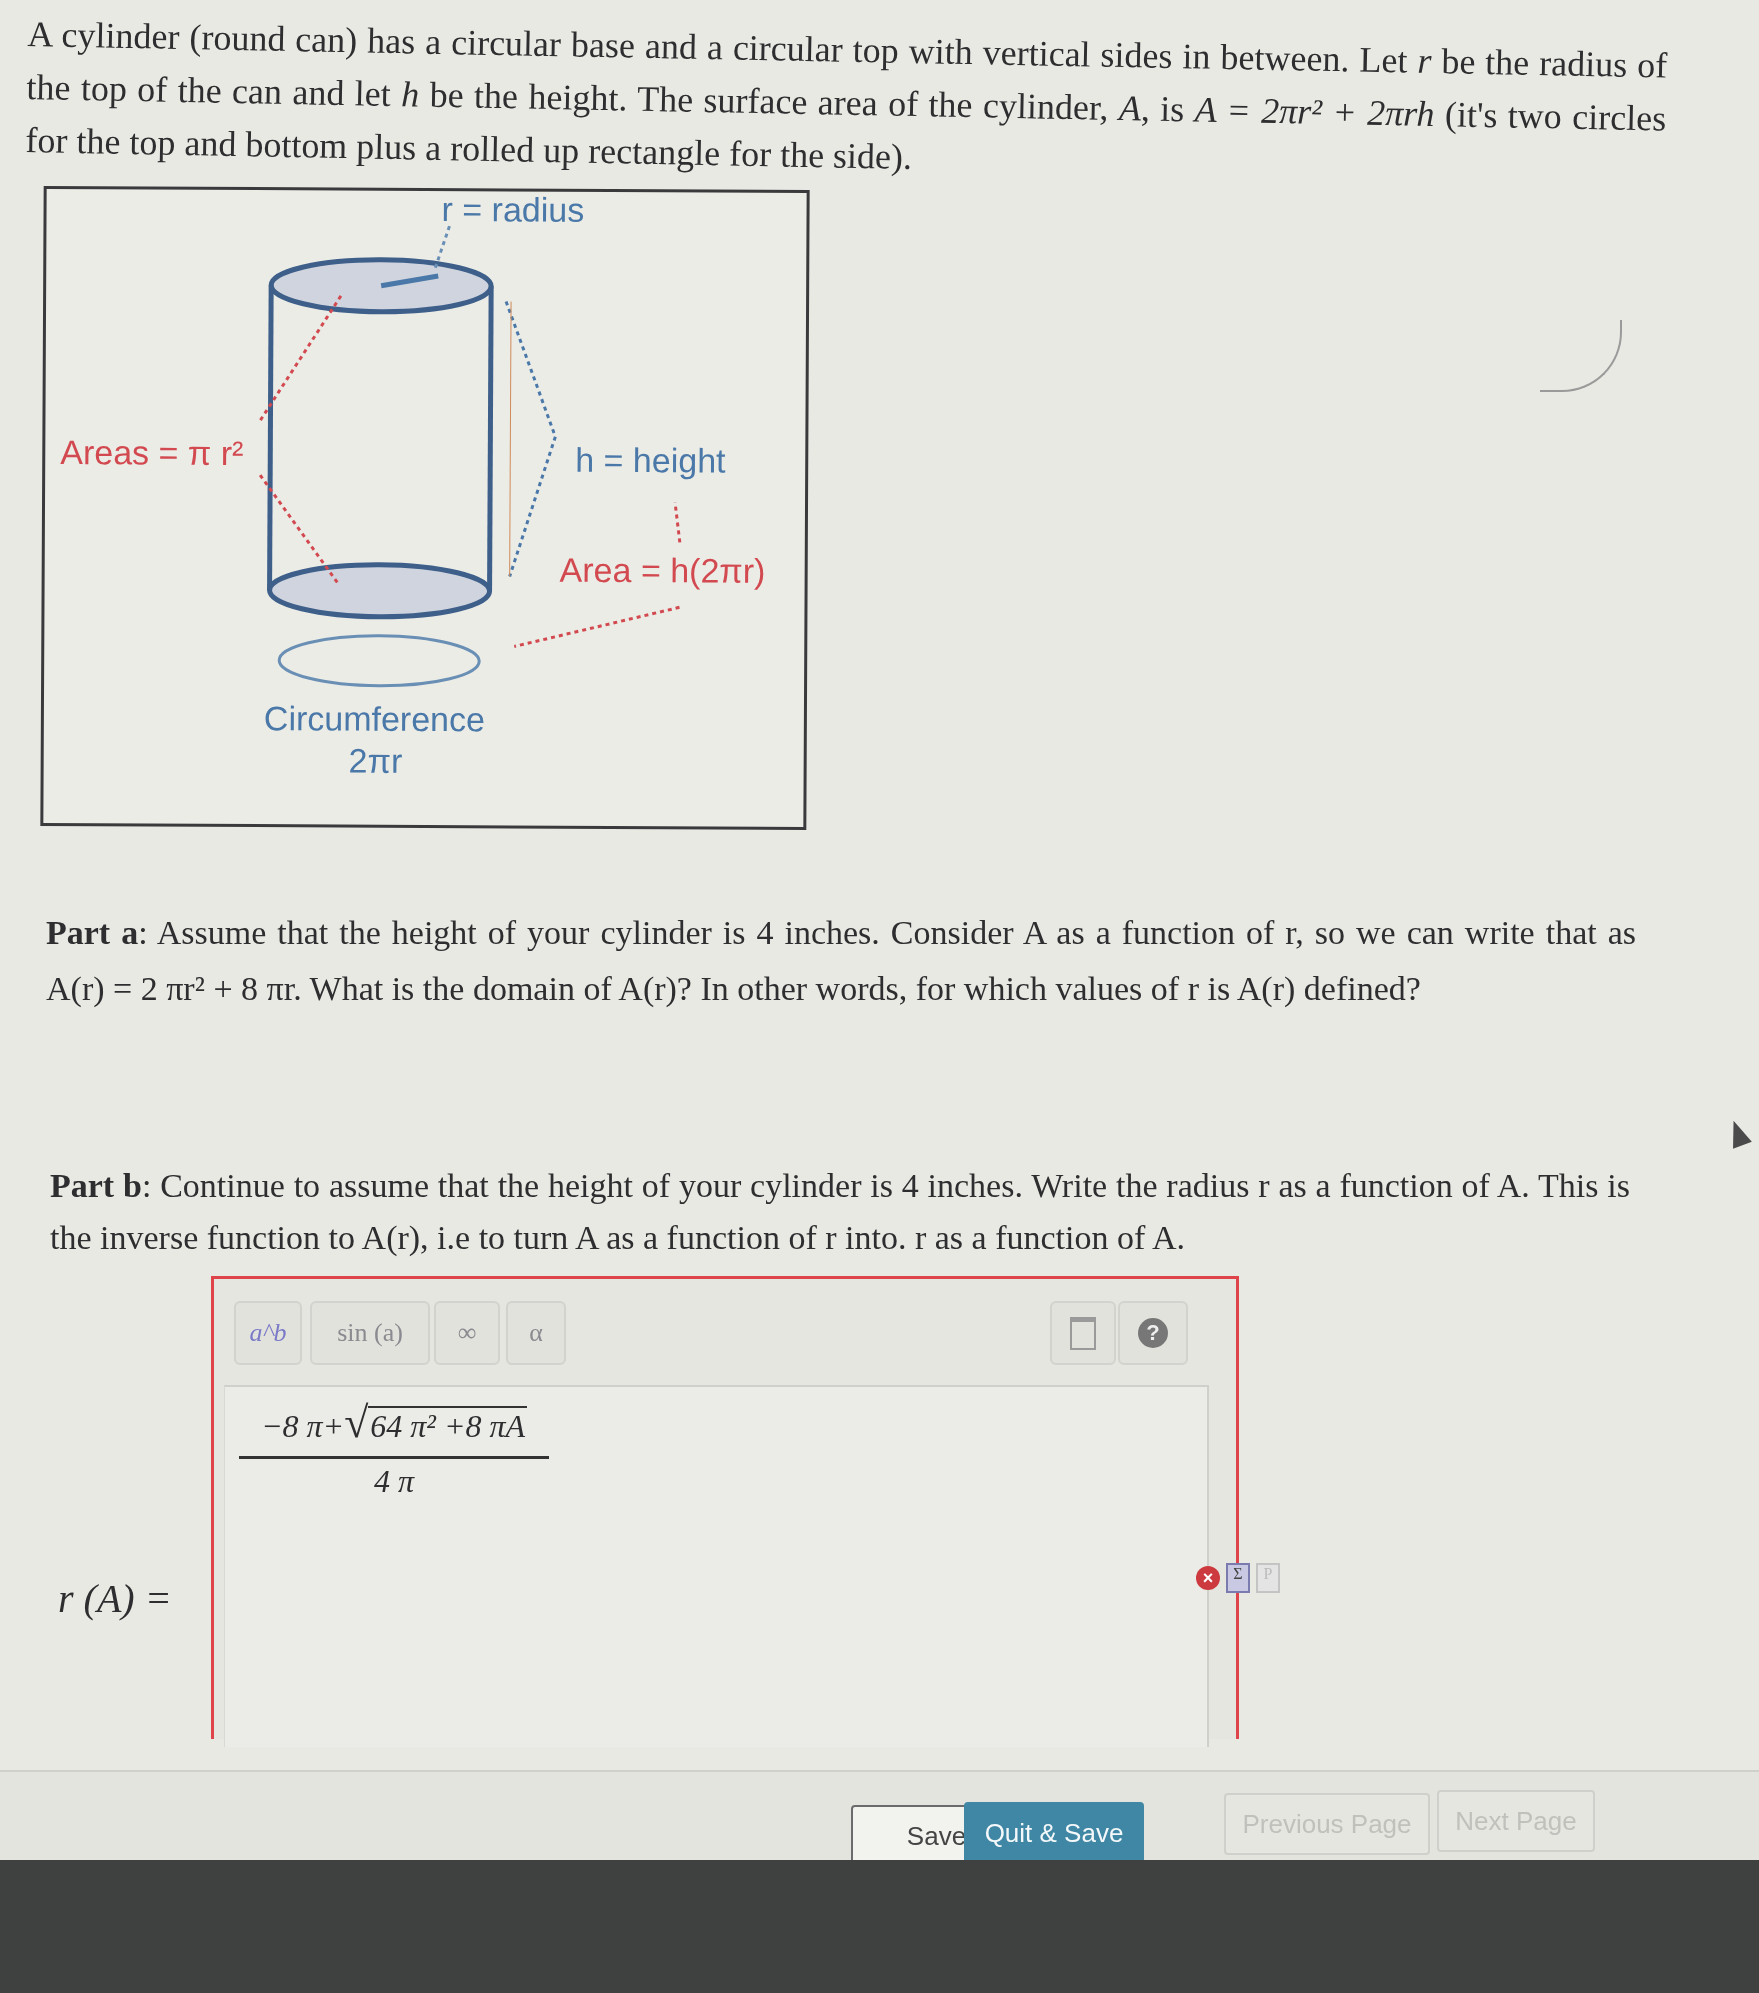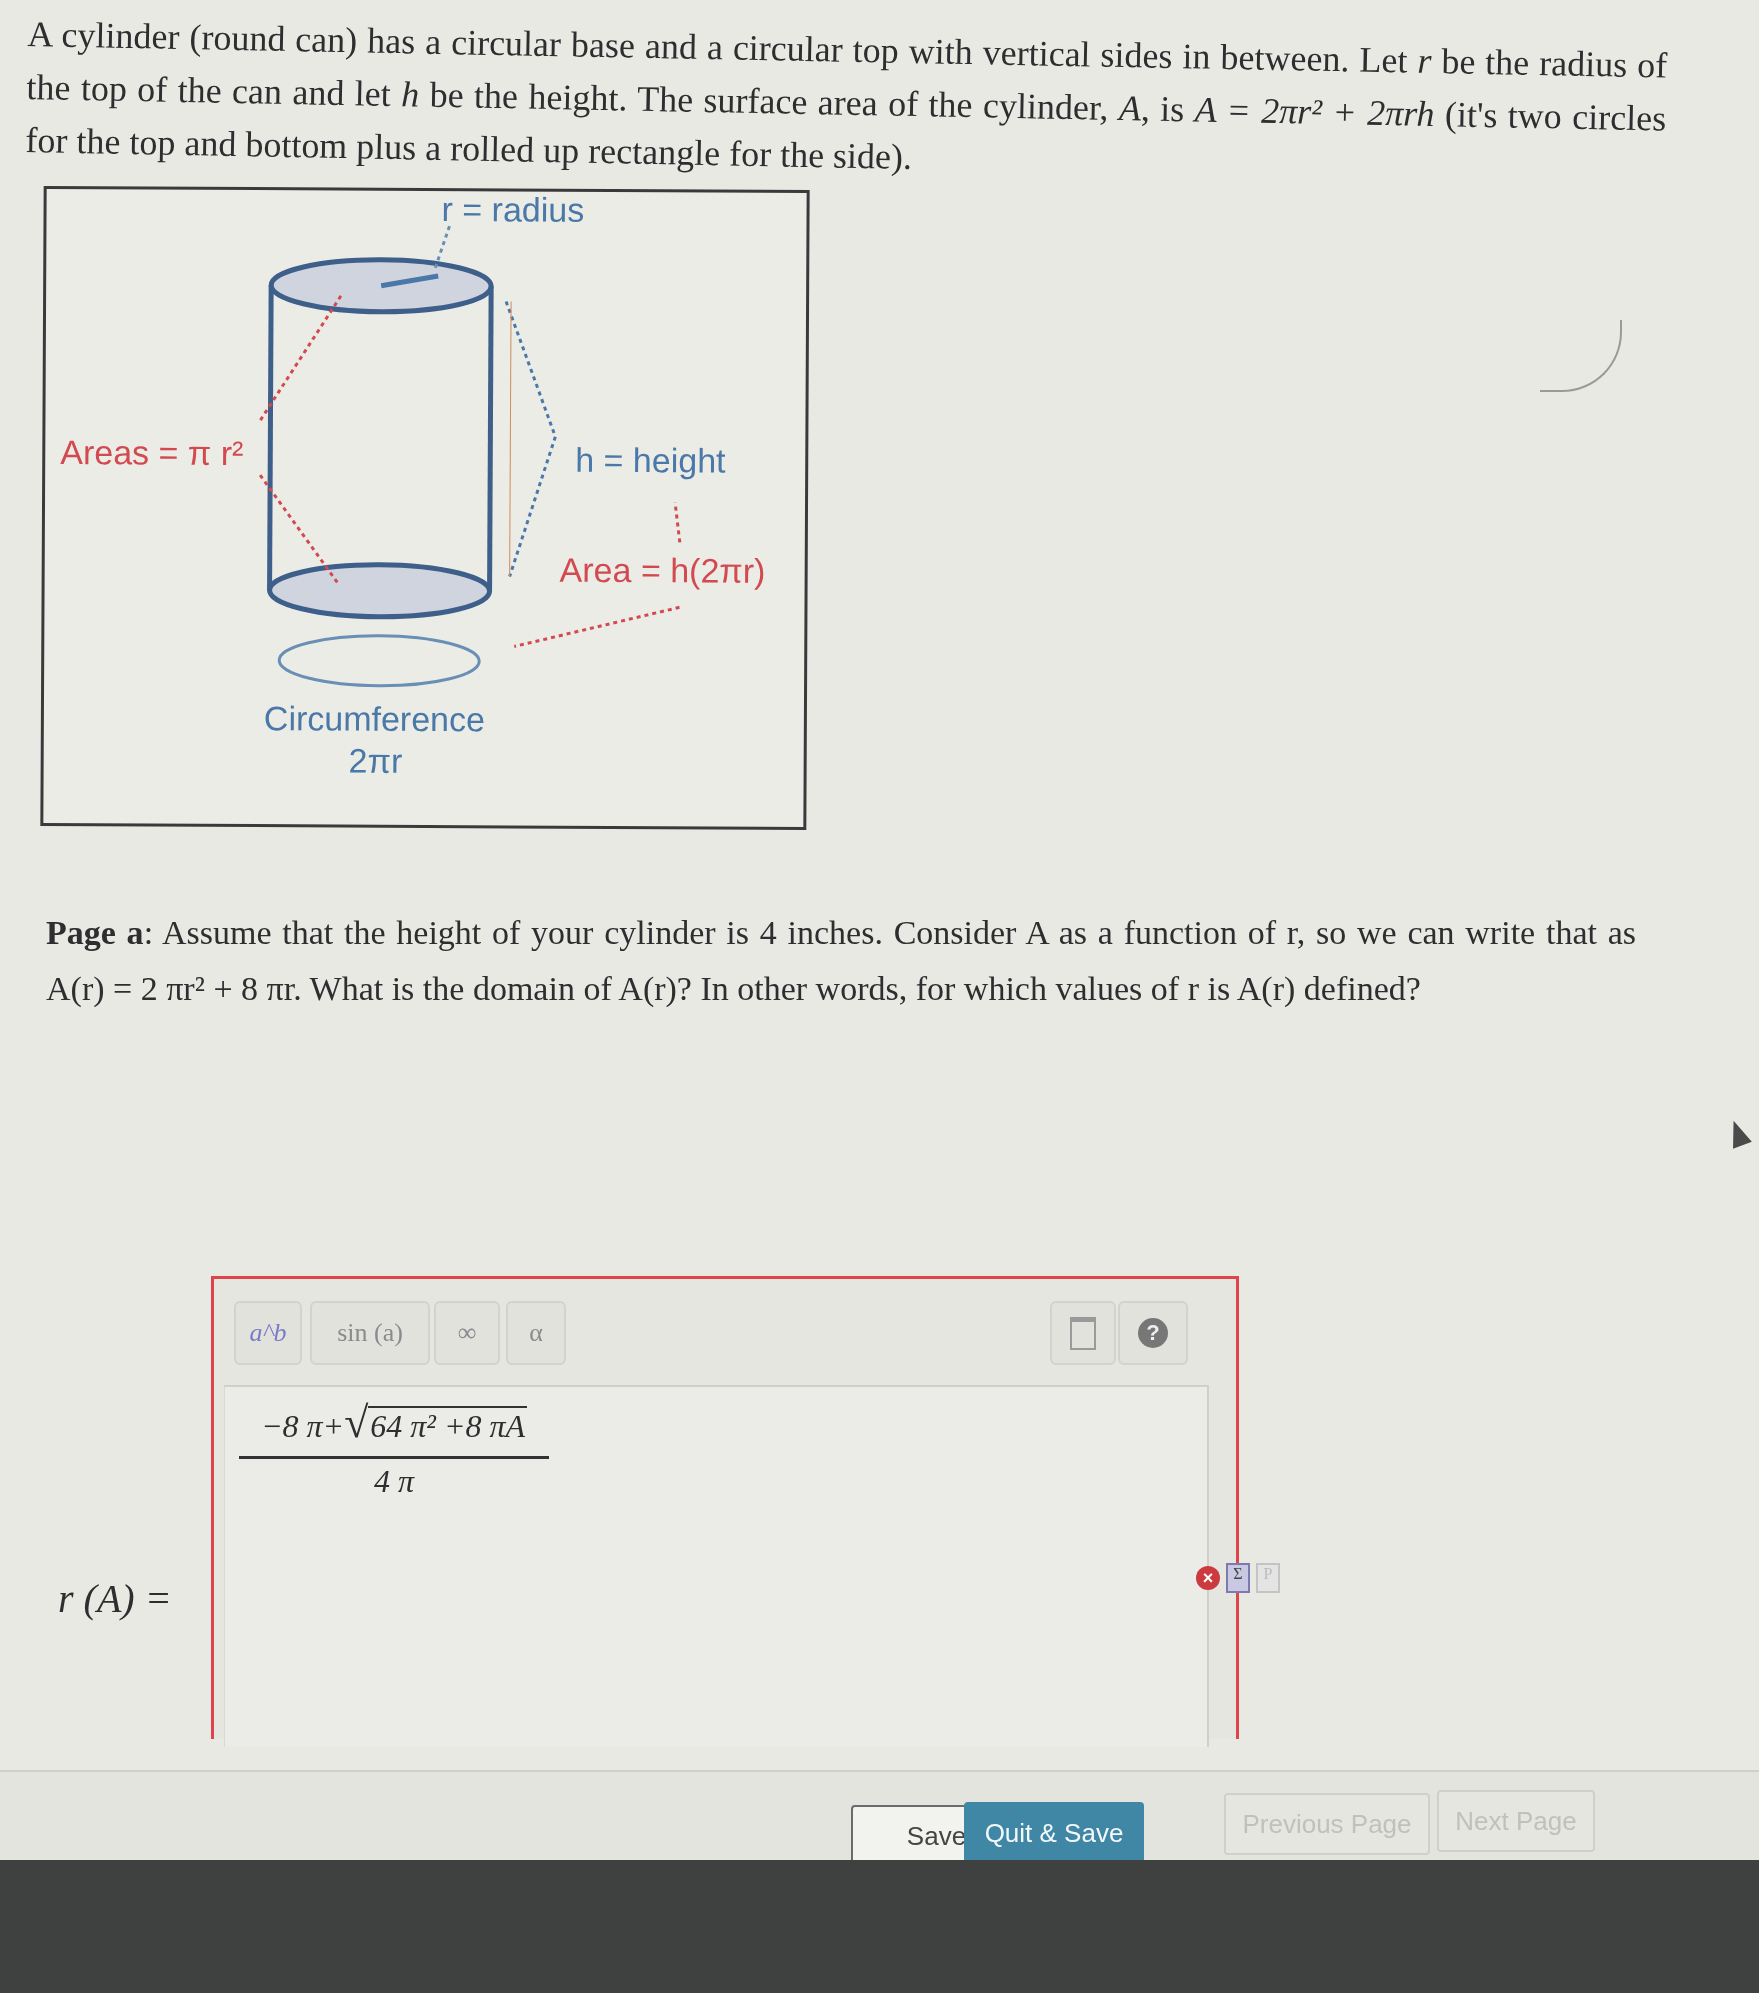--- a/index.html
+++ b/index.html
@@ -88,25 +88,28 @@
         <ellipse cx="335" cy="470" rx="100" ry="25" fill="none" stroke="#6a8fb5" stroke-width="3"></ellipse>
         <text x="220" y="540" fill="#4a78a8">Circumference</text>
         <text x="305" y="582" fill="#4a78a8">2πr</text>
       </g>
     </svg>
   </div>
 
   <div class="pen-mark"></div>
 
   <div class="parta">
-    <b>Page a</b><span>: Assume that the height of your cylinder is 4 inches. Consider A as a function of r, so we can write that as A(r) = 2 πr² + 8 πr. What is the domain of A(r)? In other words, for which values of r is A(r) defined?</span>
+    <b>Part a</b><span>: Assume that the height of your cylinder is 4 inches. Consider A as a function of r, so we can write that as A(r) = 2 πr² + 8 πr. What is the domain of A(r)? In other words, for which values of r is A(r) defined?</span>
   </div>
 
   <div class="cursor"></div>
 
+  <div class="partb">
+    <b>Part b</b><span>: Continue to assume that the height of your cylinder is 4 inches. Write the radius r as a function of A. This is the inverse function to A(r), i.e to turn A as a function of r into. r as a function of A.</span>
+  </div>
 
   <div class="label-r">r (A) =</div>
 
   <div class="answer-box">
     <div class="toolbar-btn" style="left:20px;width:68px;font-style:italic;color:#7a7ac8;">a^b</div>
     <div class="toolbar-btn" style="left:96px;width:120px;">sin (a)</div>
     <div class="toolbar-btn" style="left:220px;width:66px;">∞</div>
     <div class="toolbar-btn" style="left:292px;width:60px;">α</div>
     <div class="toolbar-btn" style="left:836px;width:66px;">
       <span style="display:inline-block;width:22px;height:26px;border:2px solid #9a9a9a;border-top-width:5px;"></span>

